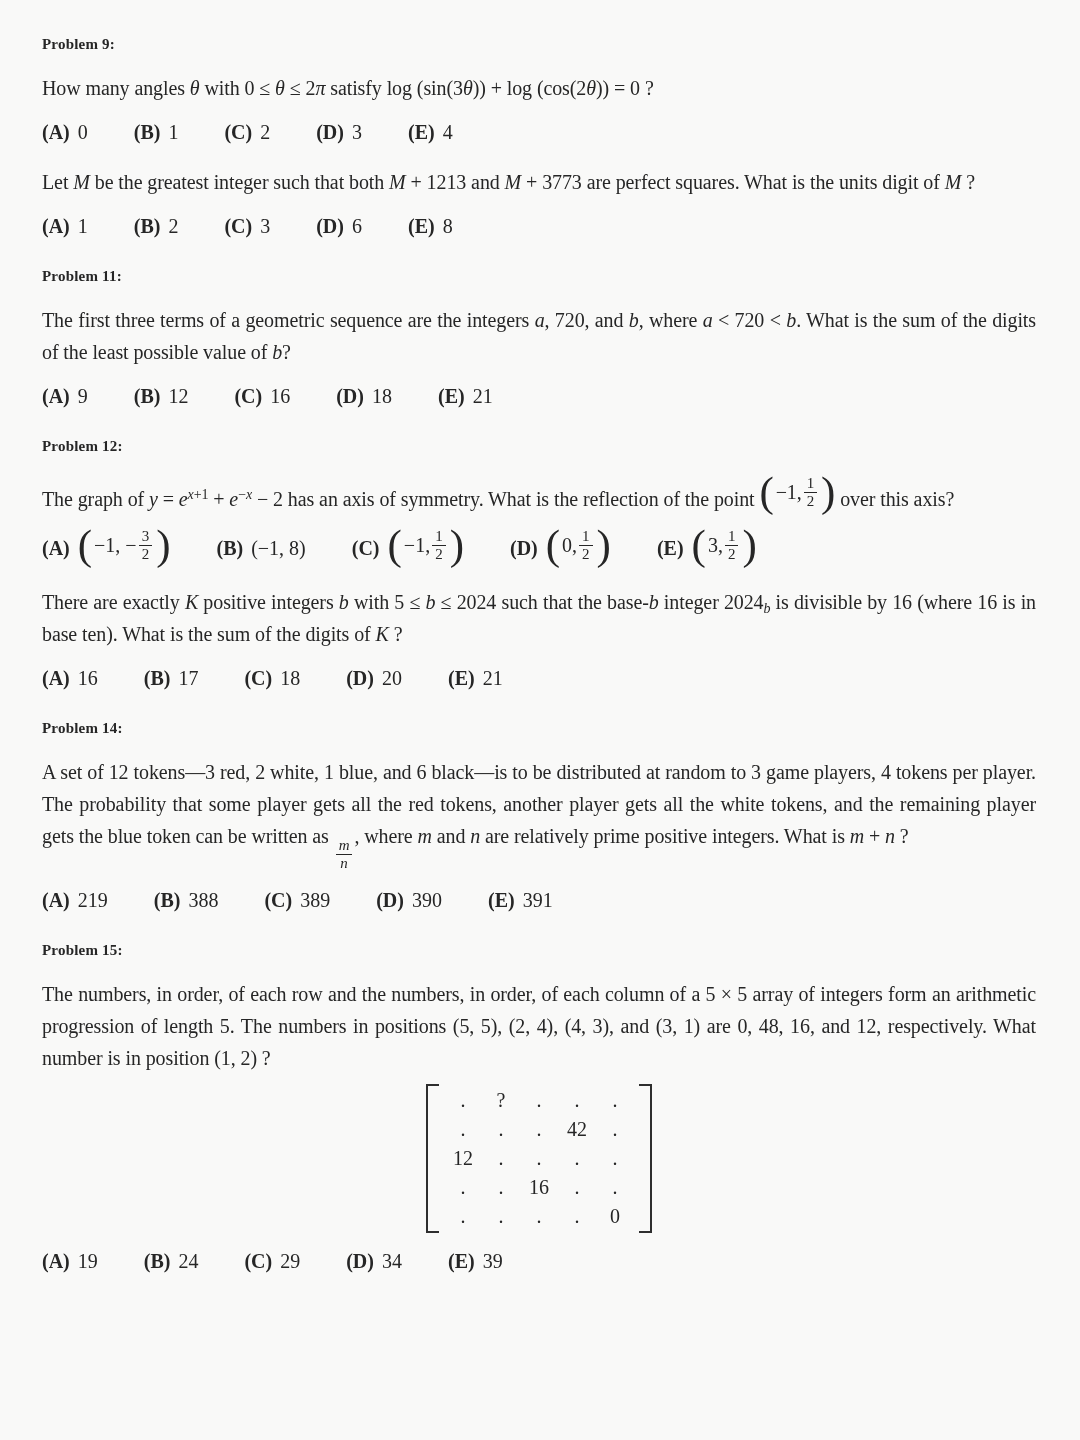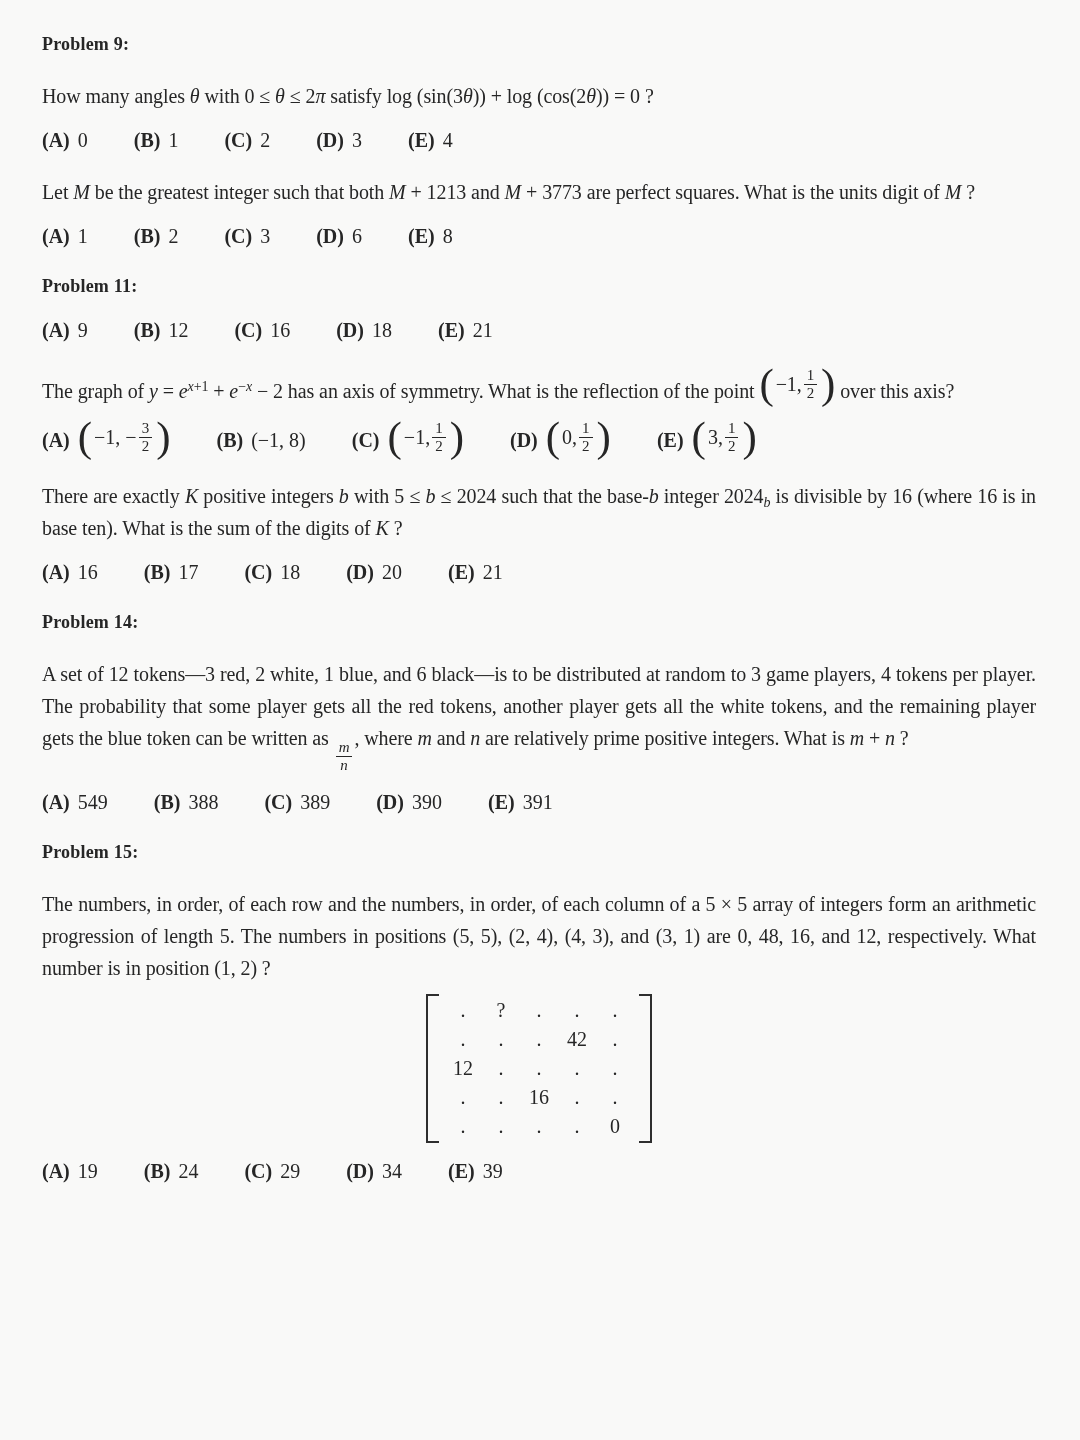--- a/index.html
+++ b/index.html
@@ -4,26 +4,26 @@
 <style>
   html,body { margin:0; padding:0; }
   body {
     width:1080px; height:1440px; overflow:hidden;
     background:#f9f9f8; color:#262626;
     font-family:"Liberation Serif", serif;
   }
   .page { padding:28px 44px 0 42px; }
   .problem { }
   .ptitle {
-    font-weight:bold; font-size:18px; line-height:32px;
+    font-weight:bold; font-size:15px; line-height:32px;
     margin:0; letter-spacing:0.2px;
   }
   .pbody {
     font-size:20px; line-height:32px; text-align:justify;
-    margin-top:20px; letter-spacing:-0.1px;font-family:Liberation Serif, serif;
+    margin-top:12px; letter-spacing:-0.1px;font-family:Liberation Serif, serif;
   }
   .choices {
     display:flex; align-items:center; flex-wrap:nowrap;
     font-size:20px; line-height:32px;
     margin-top:12px; margin-bottom:18px;
   }
   .choice { display:inline-flex; align-items:center; margin-right:46px; white-space:nowrap; }
   .choice .clabel { font-weight:bold; margin-right:8px; }
   i { font-style:italic; }
   sup { font-size:70%; line-height:0; vertical-align:0.5em; }
@@ -99,20 +99,21 @@
             <span class="cval">6</span>
           </span>
           <span class="choice">
             <span class="clabel">(E)</span>
             <span class="cval">8</span>
           </span>
         </div>
       </section>
       <section class="problem">
         <div class="ptitle">Problem 11:</div>
+        <div class="pbody">The first three terms of a geometric sequence are the integers <i>a</i>, 720, and <i>b</i>, where <i>a</i> &lt; 720 &lt; <i>b</i>. What is the sum of the digits of the least possible value of <i>b</i>?</div>
         <div class="choices">
           <span class="choice">
             <span class="clabel">(A)</span>
             <span class="cval">9</span>
           </span>
           <span class="choice">
             <span class="clabel">(B)</span>
             <span class="cval">12</span>
           </span>
           <span class="choice">
@@ -123,20 +124,21 @@
             <span class="clabel">(D)</span>
             <span class="cval">18</span>
           </span>
           <span class="choice">
             <span class="clabel">(E)</span>
             <span class="cval">21</span>
           </span>
         </div>
       </section>
       <section class="problem">
+        <div class="ptitle">Problem 12:</div>
         <div class="pbody">The graph of <i>y</i> = <i>e</i><sup><i>x</i>+1</sup> + <i>e</i><sup>−<i>x</i></sup> − 2 has an axis of symmetry.  What is the reflection of the point <span class="bigparen">
             <span class="pgl">(</span>
             <span class="pinner">−1, <span class="frac">
                 <span class="num">1</span>
                 <span class="den">2</span>
               </span></span>
             <span class="pgl">)</span>
           </span> over this axis?</div>
         <div class="choices">
           <span class="choice">
@@ -216,21 +218,21 @@
       </section>
       <section class="problem">
         <div class="ptitle">Problem 14:</div>
         <div class="pbody">A set of 12 tokens—3 red, 2 white, 1 blue, and 6 black—is to be distributed at random to 3 game players, 4 tokens per player.  The probability that some player gets all the red tokens, another player gets all the white tokens, and the remaining player gets the blue token can be written as <span class="frac">
             <span class="num"><i>m</i></span>
             <span class="den"><i>n</i></span>
           </span>, where <i>m</i> and <i>n</i> are relatively prime positive integers.  What is <i>m</i> + <i>n</i> ?</div>
         <div class="choices">
           <span class="choice">
             <span class="clabel">(A)</span>
-            <span class="cval">549</span>
+            <span class="cval">219</span>
           </span>
           <span class="choice">
             <span class="clabel">(B)</span>
             <span class="cval">388</span>
           </span>
           <span class="choice">
             <span class="clabel">(C)</span>
             <span class="cval">389</span>
           </span>
           <span class="choice">

